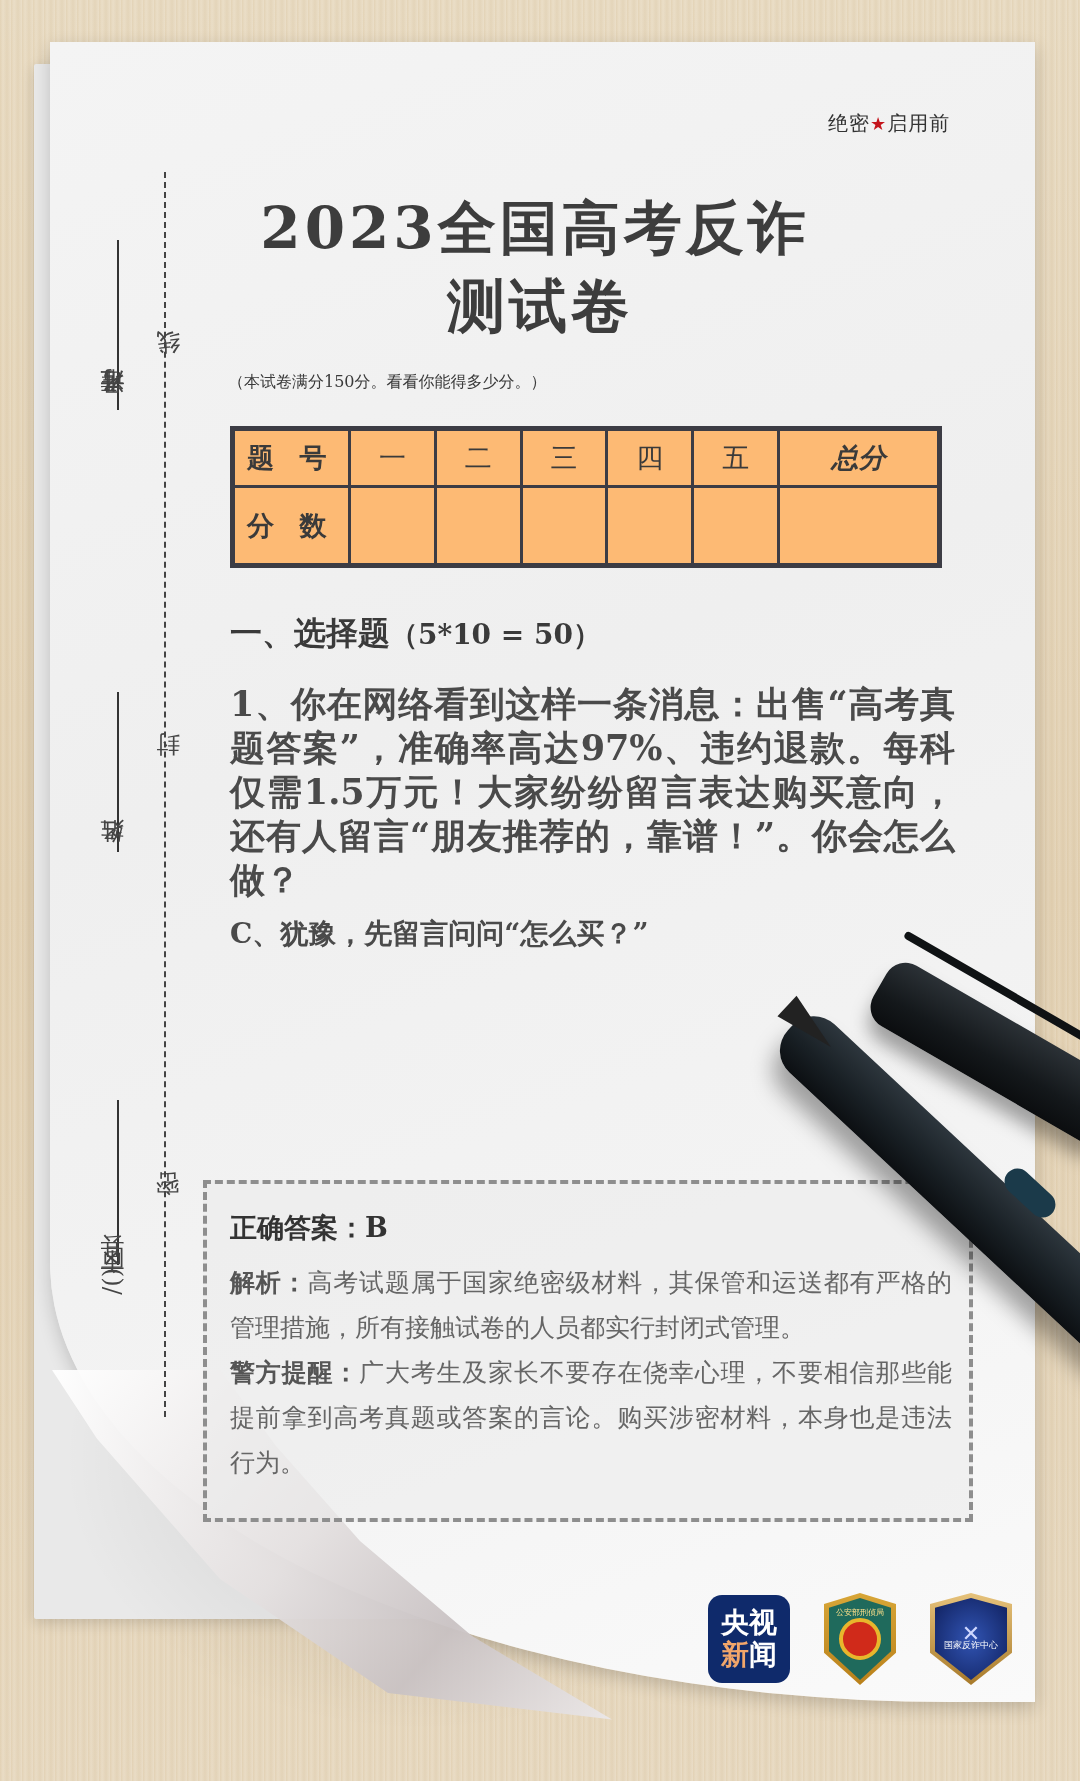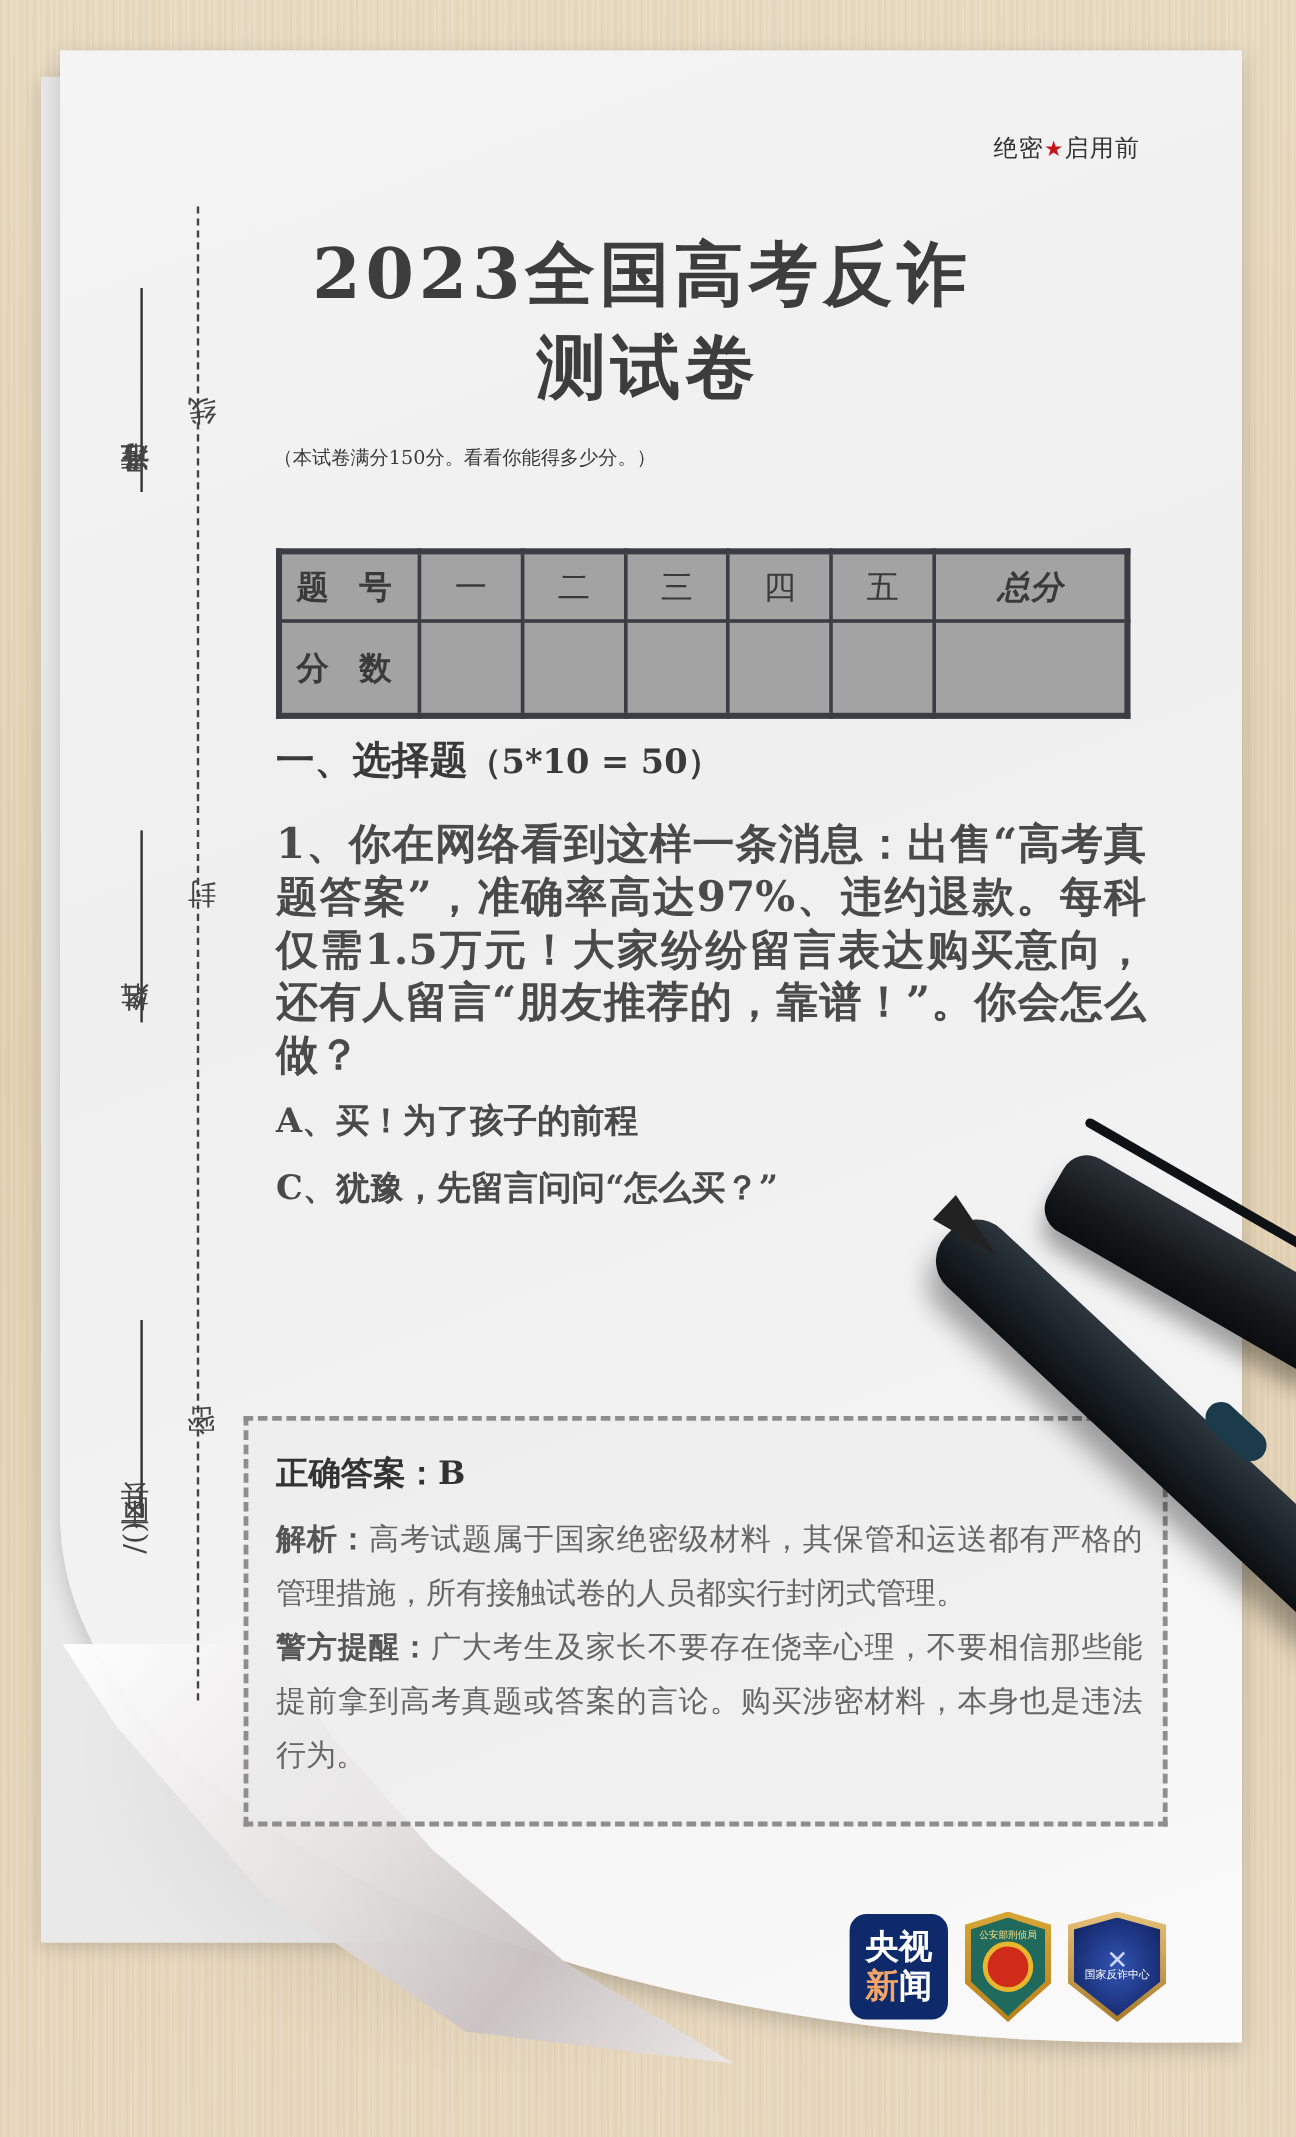--- a/index.html
+++ b/index.html
@@ -50,21 +50,21 @@
   }
   .title.l1 { top:190px; left:-5px; }
   .title.l2 { top:268px; }
 
   .subtitle {
     position:absolute; left:228px; top:372px; font-size:16px; color:#3a3a3a;
   }
 
   table.score {
     position:absolute; left:230px; top:426px; width:712px; height:142px;
-    border-collapse:collapse; border:5px solid #3c3c44; background:#a3a3a3;margin-top:31px;
+    border-collapse:collapse; border:5px solid #3c3c44; background:#fdba74;
   }
   table.score td {
     border:3px solid #3c3c44; text-align:center; font-size:27px; color:#3a3a3a;
     font-weight:bold;
   }
   table.score tr:first-child td { height:52px; }
   table.score td.rowhead { width:100px; letter-spacing:8px; text-align:left; padding-left:12px; }
   table.score td.h { font-weight:normal; }
   table.score td.h-total { font-weight:bold;font-style:italic; }
 
@@ -127,21 +127,21 @@
     position:absolute; left:787px; top:992px; width:0; height:0;
     border-top:14px solid transparent; border-bottom:14px solid transparent;
     border-left:60px solid #222;
     transform: rotate(43deg); transform-origin: 0 50%;
   }
   .pen-window {
     position:absolute; left:1000px; top:1180px; width:60px; height:26px;
     background:#1b3a4a; border-radius:13px; transform: rotate(43deg);
   }
 
-  .logos { position:absolute; top:1593px; left:708px; display:flex; align-items:center; }
+  .logos { position:absolute; top:1593px; left:708px; display:flex; gap:20px; align-items:center; }
   .logo-cctv {
     width:82px; height:88px; background:#0f2a6b; border-radius:14px;
     display:flex; flex-direction:column; justify-content:center; align-items:center;
     font-family:"DejaVu Sans", sans-serif; font-weight:bold; font-size:28px; line-height:32px; color:#fff;
   }
   .logo-cctv .orange { color:#f2a66a; }
   .badge {
     width:72px; height:92px; position:relative;
     clip-path: polygon(50% 0, 100% 12%, 100% 65%, 50% 100%, 0 65%, 0 12%);
     display:flex; align-items:center; justify-content:center;margin-left:14px;
@@ -196,21 +196,20 @@
 </tbody>
   </table>
 
 <div class="section-heading">
   <span>一、选择题</span><span class="score-note">（5*10 = 50）</span>
 </div>
 
 <div class="question">1、你在网络看到这样一条消息：出售“高考真题答案”，准确率高达97%、违约退款。每科仅需1.5万元！大家纷纷留言表达购买意向，还有人留言“朋友推荐的，靠谱！”。你会怎么做？</div>
 
 <div class="options">
-  <div>A、买！为了孩子的前程</div>
   <div>C、犹豫，先留言问问“怎么买？”</div>
 </div>
 
 <div class="answer-box"></div>
 <div class="answer-line">
   <span>正确答案：</span><span>B</span>
 </div>
 <div class="analysis">
   <b>解析：</b><span>高考试题属于国家绝密级材料，其保管和运送都有严格的管理措施，所有接触试卷的人员都实行封闭式管理。</span><br>
   <b>警方提醒：</b><span>广大考生及家长不要存在侥幸心理，不要相信那些能提前拿到高考真题或答案的言论。购买涉密材料，本身也是违法行为。</span>

